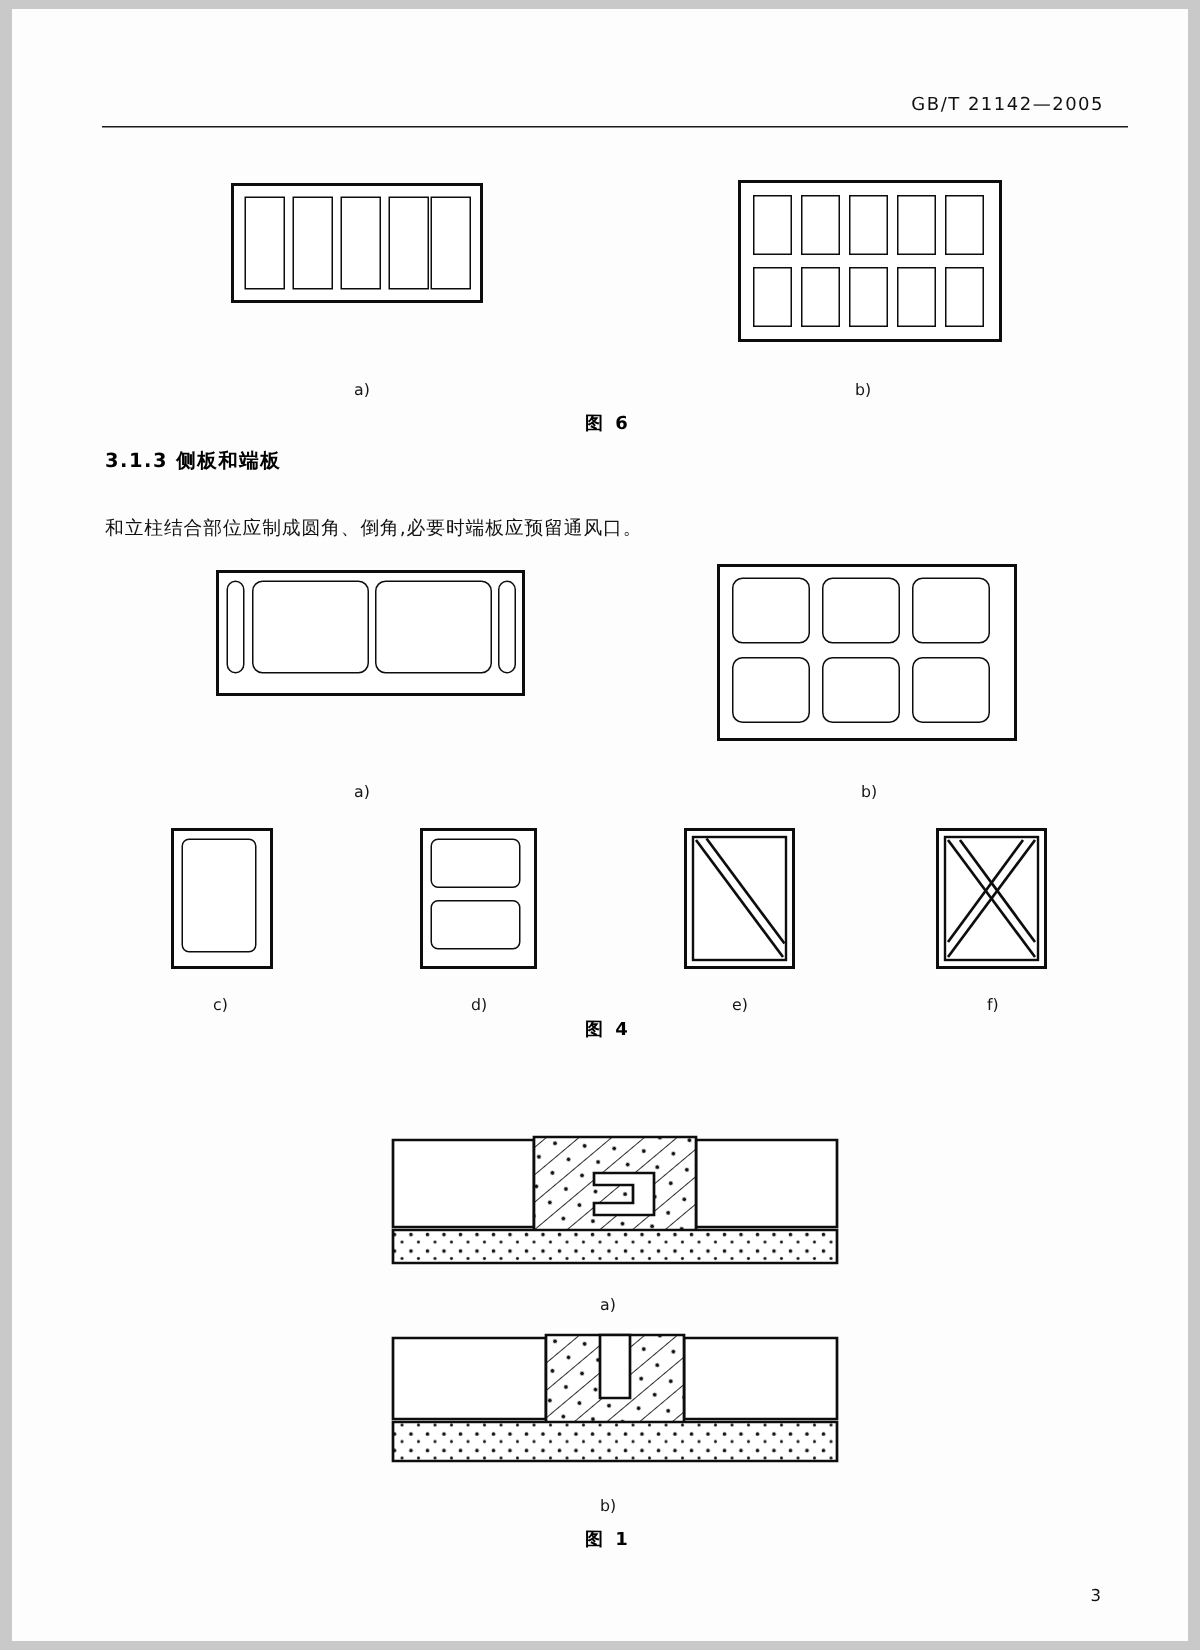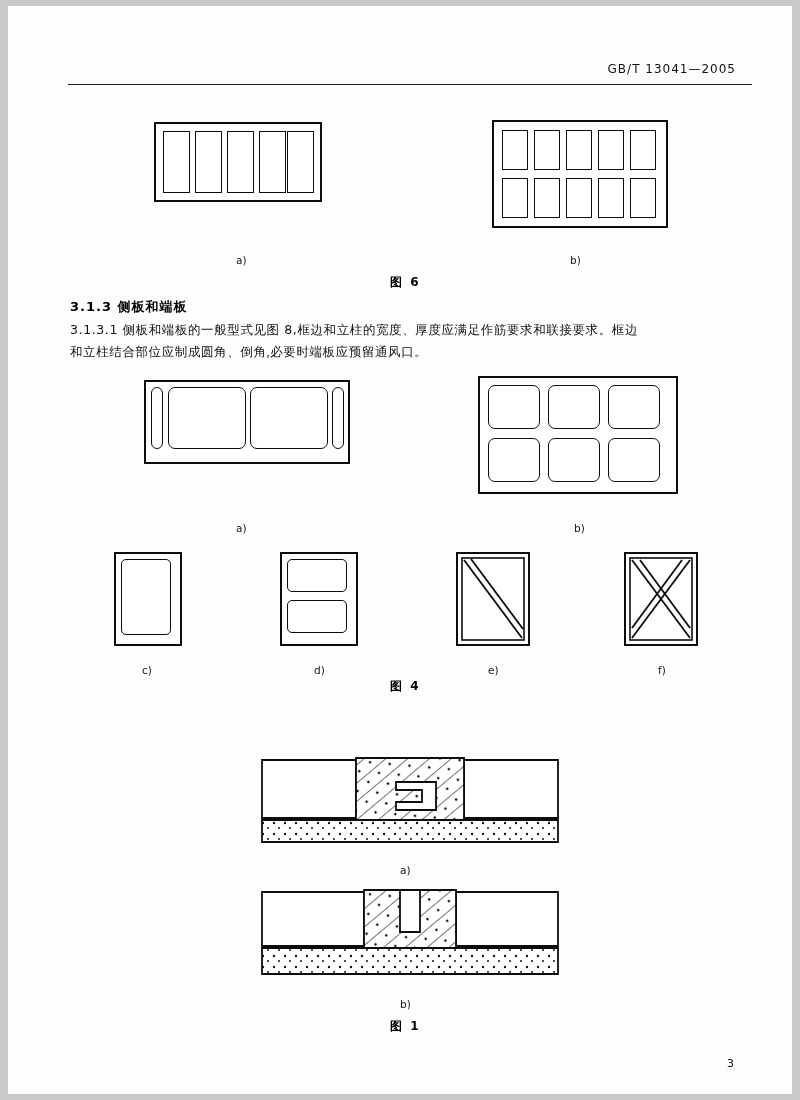--- a/index.html
+++ b/index.html
@@ -68,21 +68,21 @@
     font-family:"DejaVu Sans","Liberation Sans",sans-serif;
     pointer-events:none; user-select:none;
     white-space:nowrap;
   }
 </style>
 </head>
 <body>
 
 <div id="page">
 
-  <div id="std-code">GB/T 13041—2005</div>
+  <div id="std-code">GB/T 21142—2005</div>
   <div id="header-rule"></div>
 
   <div class="fig" style="left:146px; top:116px; width:168px; height:80px;">
     <div class="frame" style="left:0; top:0; width:168px; height:80px;"></div>
     <div class="panel" style="left:9px; top:9px; width:27px; height:62px;"></div>
     <div class="panel" style="left:41px; top:9px; width:27px; height:62px;"></div>
     <div class="panel" style="left:73px; top:9px; width:27px; height:62px;"></div>
     <div class="panel" style="left:105px; top:9px; width:27px; height:62px;"></div>
     <div class="panel" style="left:133px; top:9px; width:27px; height:62px;"></div>
   </div>
@@ -100,22 +100,21 @@
     <div class="panel" style="left:106px; top:58px; width:26px; height:40px;"></div>
     <div class="panel" style="left:138px; top:58px; width:26px; height:40px;"></div>
   </div>
 
   <div class="figlabel" style="left:228px; top:248px;">a)</div>
   <div class="figlabel" style="left:562px; top:248px;">b)</div>
   <div class="figcaption" style="left:382px; top:268px;">图 6</div>
 
   <div class="heading" style="left:62px; top:292px;">3.1.3   侧板和端板</div>
 
-  <div class="para" style="left:62px; top:316px;">3.1.3.1   侧板和端板的一般型式见图 8,框边和立柱的宽度、厚度应满足作筋要求和联接要求。框边</div>
-  <div class="para" style="left:62px; top:338px;font-family:Liberation Serif, serif;">和立柱结合部位应制成圆角、倒角,必要时端板应预留通风口。</div>
+  <div class="para" style="left:62px; top:338px;">和立柱结合部位应制成圆角、倒角,必要时端板应预留通风口。</div>
 
   <div class="fig" style="left:136px; top:374px; width:206px; height:84px;">
     <div class="frame" style="left:0; top:0; width:206px; height:84px;"></div>
     <div class="panel panel-r" style="left:7px; top:7px; width:12px; height:62px;"></div>
     <div class="panel panel-r" style="left:24px; top:7px; width:78px; height:62px;"></div>
     <div class="panel panel-r" style="left:106px; top:7px; width:78px; height:62px;"></div>
     <div class="panel panel-r" style="left:188px; top:7px; width:12px; height:62px;"></div>
   </div>
 
   <div class="fig" style="left:470px; top:370px; width:200px; height:118px;">

